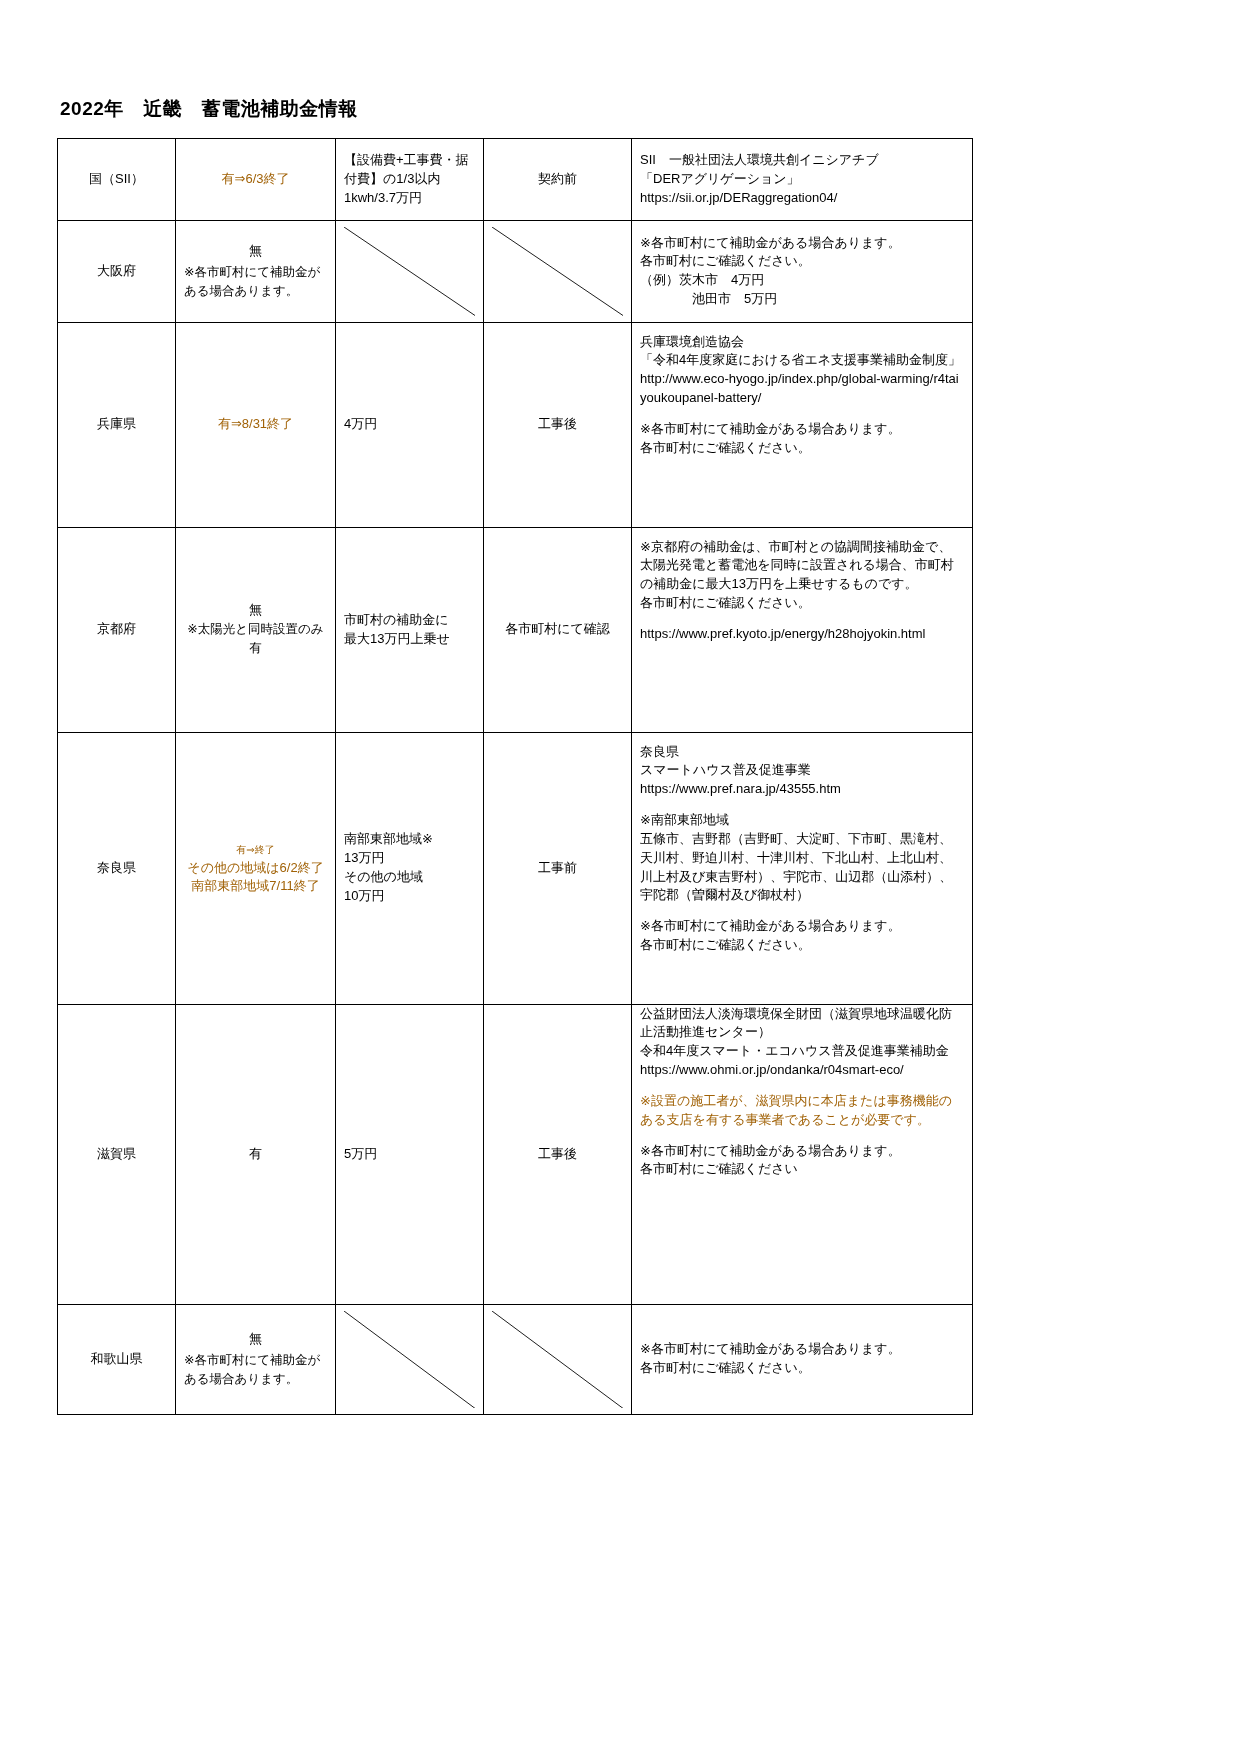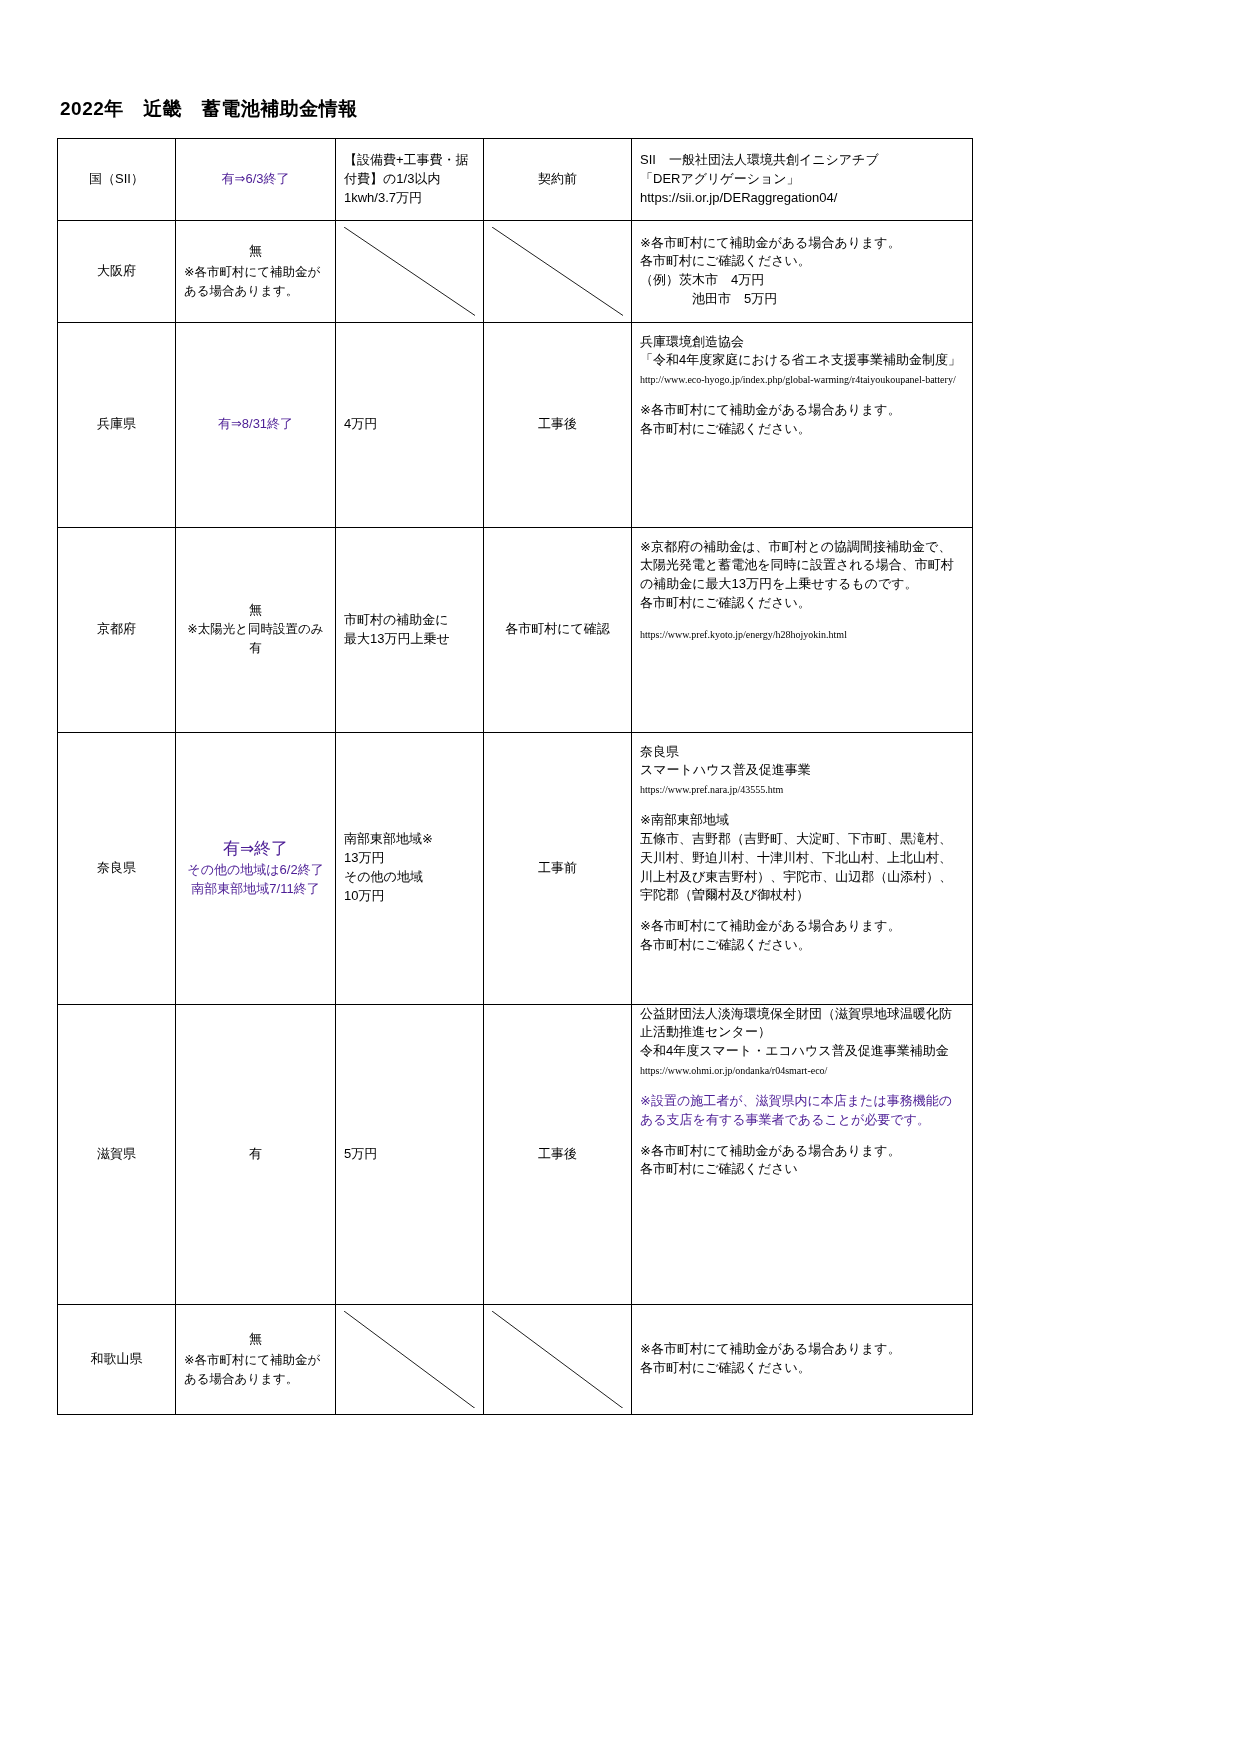--- a/index.html
+++ b/index.html
@@ -66,29 +66,28 @@
     inset: 0;
   }
   .pref {
     text-align: center;
     font-size: 14.5px;
   }
   .ctr {
     text-align: center;
   }
   .red {
-    color: #4c1d95;
+    color: #a16207;
   }
   .small {
     font-size: 12.5px;
   }
   .link {
-    font-size: 10px;
+    font-size: 13px;
     word-break: break-all;
-    font-family: Liberation Serif, serif;
   }
   .blank {
     position: relative;
     padding: 0;
   }
   .blank svg {
     display: block;
     width: 100%;
     height: 100%;
   }
@@ -104,21 +103,21 @@
     display: block;
     text-align: left;
     font-size: 12.5px;
     line-height: 1.5;
   }
   .nara-avail {
     font-size: 12.5px;
     line-height: 1.55;
     text-align: center;
   }
-  .nara-avail .l1 { font-size: 17px; }
+  .nara-avail .l1 { font-size: 10px; }
   .amount {
     text-align: left;
     font-size: 13.5px;
     line-height: 1.55;
   }
   .remark {
     text-align: left;
     font-size: 13px;
     line-height: 1.5;
   }

